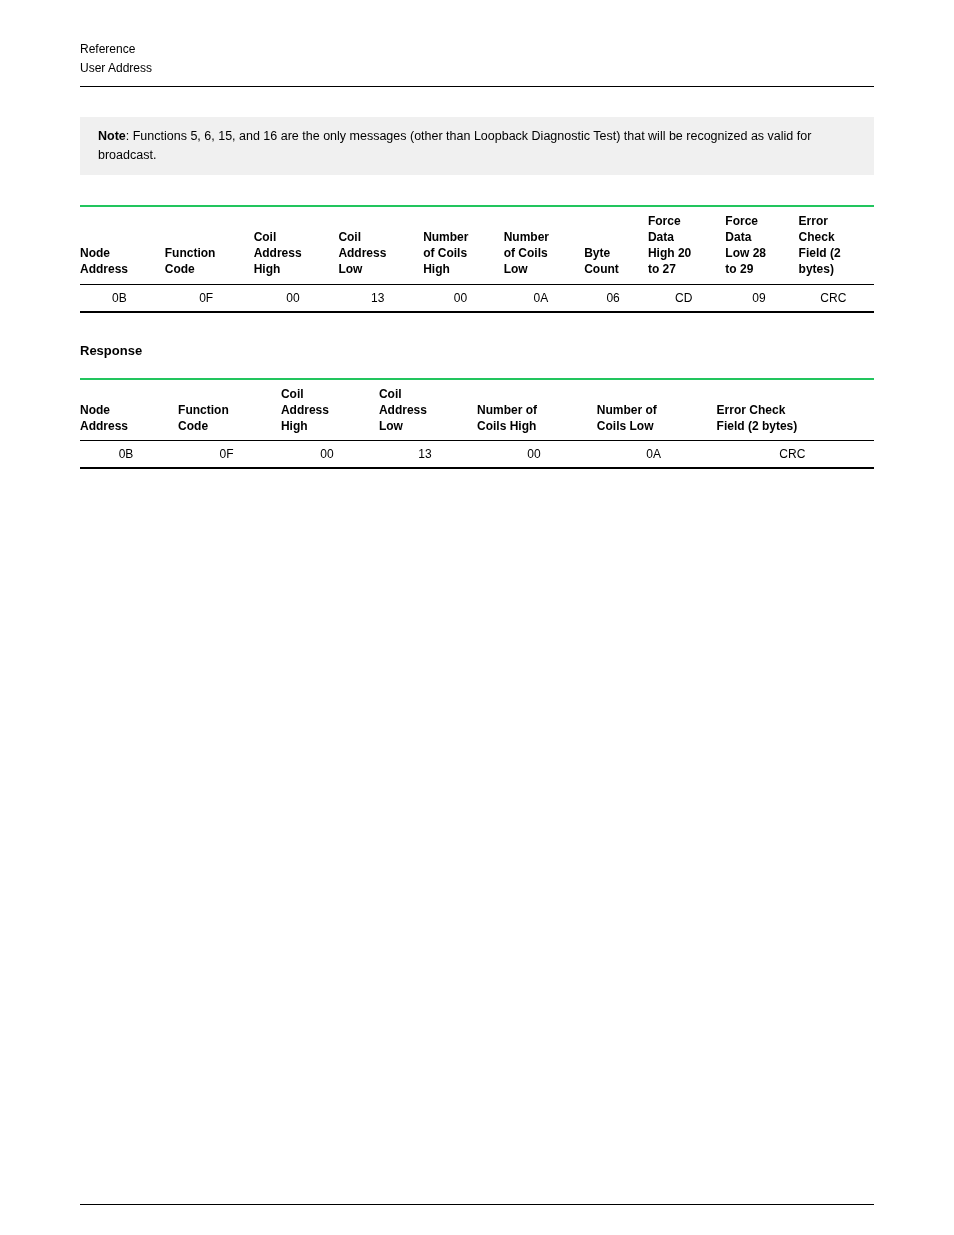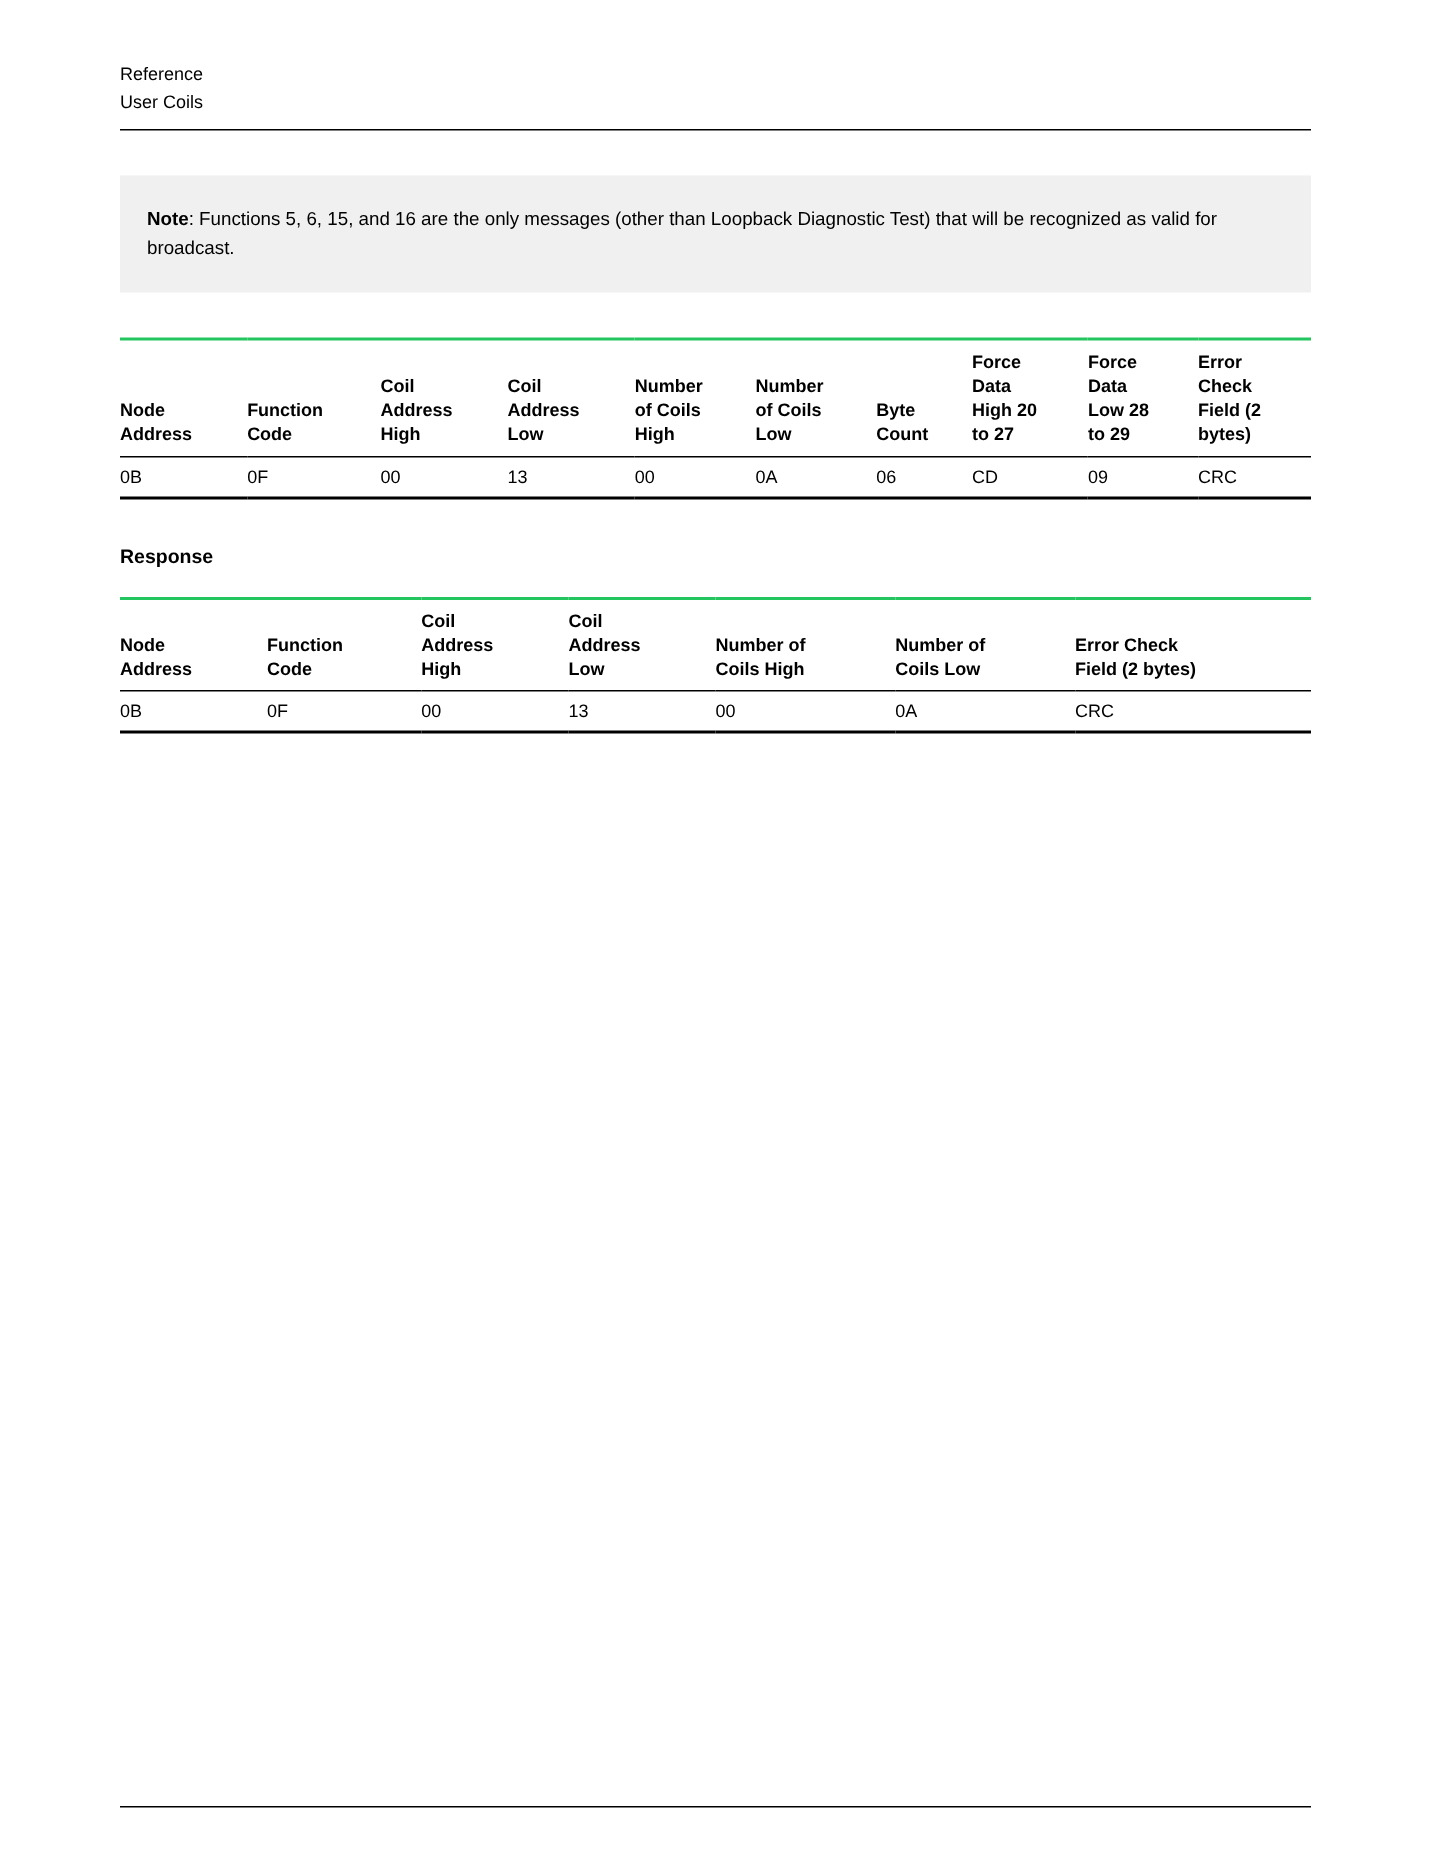--- a/index.html
+++ b/index.html
@@ -50,21 +50,21 @@
 
     .section-title {
       font-weight: bold;
       font-size: 13px;
       margin-bottom: 20px;
     }
 
     .note-box {
       background: #f0f0f0;
       border: none;
-      padding: 20px 18px;
+      padding: 10px 18px;
       margin: 20px 0 30px 0;
       font-size: 12.5px;
       line-height: 1.5;
     }
 
     .note-box strong {
       font-weight: bold;
     }
 
     table {
@@ -85,41 +85,42 @@
     }
 
     table td {
       padding: 6px 6px 6px 0;
       border-bottom: 1px solid #ccc;
       vertical-align: top;
     }
 
     table tr:last-child td {
       border-bottom: 2px solid #000;
+      text-align: center;
     }
 
     .footer-divider {
       border: none;
       border-top: 1px solid #000;
       margin-top: auto;
       position: absolute;
       bottom: 30px;
       left: 80px;
       right: 80px;
     }
   </style>
 </head>
 <body>
 
 <div class="page">
 
   <div class="header">
     <div class="header-left">
       <div>Reference</div>
-      <div>User Coils</div>
+      <div>User Address</div>
     </div>
   </div>
   <hr class="header-divider">
 
 
   <div class="note-box">
     <strong>Note</strong><span>: Functions 5, 6, 15, and 16 are the only messages (other than Loopback Diagnostic Test) that will be recognized as valid for broadcast.</span>
   </div>
 
   <table>

